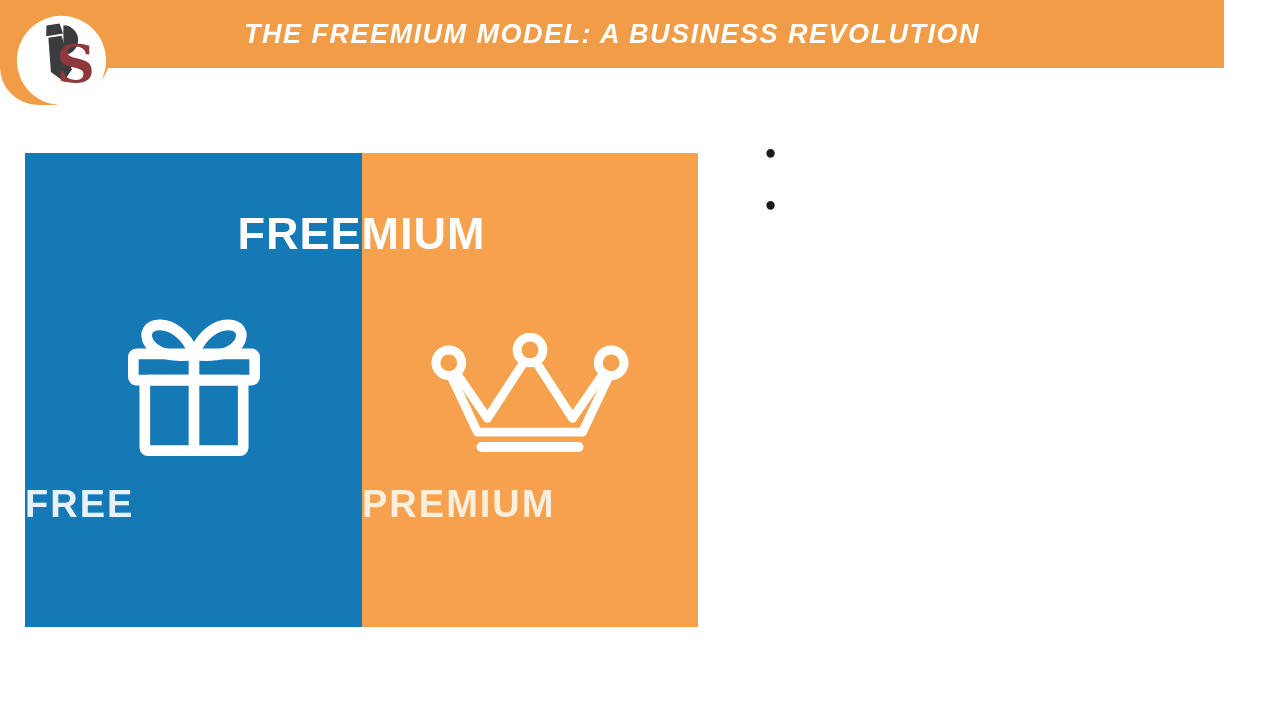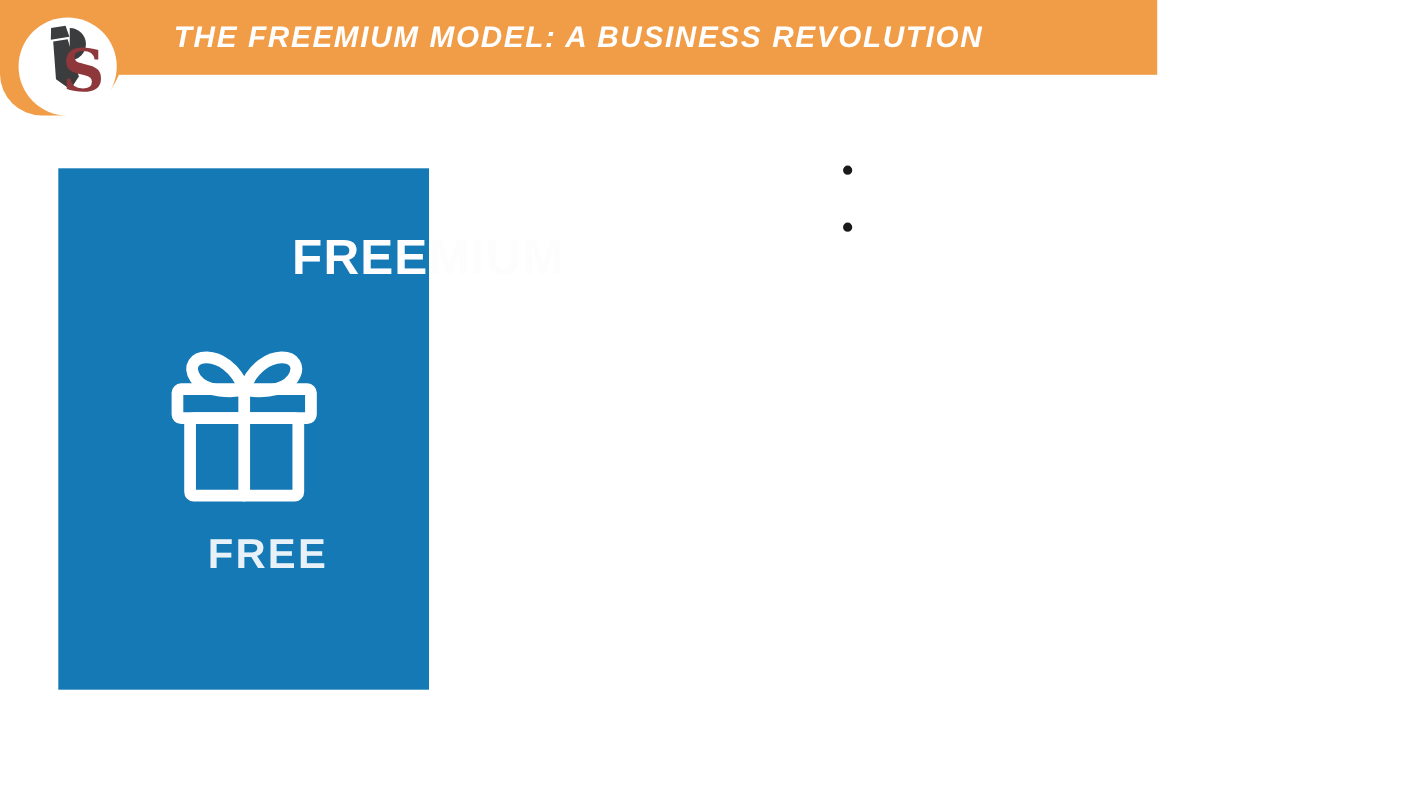--- a/index.html
+++ b/index.html
@@ -8,21 +8,21 @@
     position: relative;
     background: #ffffff;
     font-family: "Liberation Sans", sans-serif;
     overflow: hidden;
   }
 
   
   .header {
     position: absolute;
     top: 0; left: 0;
-    width: 1052px; height: 68px;
+    width: 1224px; height: 68px;
     background: #F19C46;
   }
   .header-title {
     width: 100%;
     line-height: 68px;
     text-align: center;
     color: #ffffff;
     font-size: 27px;
     font-weight: bold;
     font-style: italic;
@@ -40,21 +40,20 @@
     top: 13px; left: 14px;
     width: 95px; height: 95px;
   }
 
   
   .infographic {
     position: absolute;
     left: 25px; top: 153px;
     width: 733px; height: 474px;
     display: flex;
-    margin-left: 28px;
   }
   .panel { position: relative; height: 100%; }
   .panel-free    { width: 337px; background: #1579B6; }
   .panel-premium { width: 336px; background: #F5A14D; }
 
   .freemium-heading {
     position: absolute;
     top: 55px; left: 0;
     width: 673px;
     text-align: center;
@@ -73,25 +72,24 @@
   .crown-svg {
     position: absolute;
     top: 180px; left: 50%;
     transform: translateX(-50%);
     width: 198px; height: 124px;
   }
   .panel-label {
     position: absolute;
     top: 330px; left: 0;
     width: 100%;
-    text-align: center;
+    text-align: left;
     font-size: 38px;
     font-weight: bold;
     letter-spacing: 2px;
-    padding-left: 44px;
   }
   .label-free    { color: #E8F1F8; }
   .label-premium { color: #F9EFDC; }
 
   
   .bullets {
     position: absolute;
     left: 766px; top: 133px;
     width: 485px;
     list-style: none;
@@ -141,20 +139,34 @@
         <path d="M50,31 C40,6 14,11 23,25 C29,33 44,33 50,31"></path>
         <path d="M50,31 C60,6 86,11 77,25 C71,33 56,33 50,31"></path>
         <rect x="13" y="31" width="74" height="16" rx="2"></rect>
         <rect x="20" y="47" width="60" height="43" rx="2"></rect>
         <line x1="50" y1="31" x2="50" y2="90"></line>
       </g>
     </svg>
     <div class="panel-label label-free">FREE</div>
   </div>
 
+  <div class="panel panel-premium">
+    <svg class="crown-svg" viewBox="0 0 200 125">
+      <g stroke="#FFFFFF" stroke-width="9" fill="none" stroke-linecap="round" stroke-linejoin="round">
+        <circle cx="18" cy="30" r="13"></circle>
+        <circle cx="100" cy="17" r="13"></circle>
+        <circle cx="182" cy="30" r="13"></circle>
+        <path d="M20,43 L47,100 L153,100 L180,43"></path>
+        <path d="M26,41 L57,86 L94,29"></path>
+        <path d="M106,29 L143,86 L174,41"></path>
+      </g>
+      <rect x="46" y="110" width="108" height="10" rx="5" fill="#FFFFFF"></rect>
+    </svg>
+    <div class="panel-label label-premium">PREMIUM</div>
+  </div>
 </div>
 
 <ul class="bullets">
   <li class="bullet-item">
     <span class="bullet-marker">•</span>
   </li>
   <li class="bullet-item">
     <span class="bullet-marker">•</span>
   </li>
 </ul>

